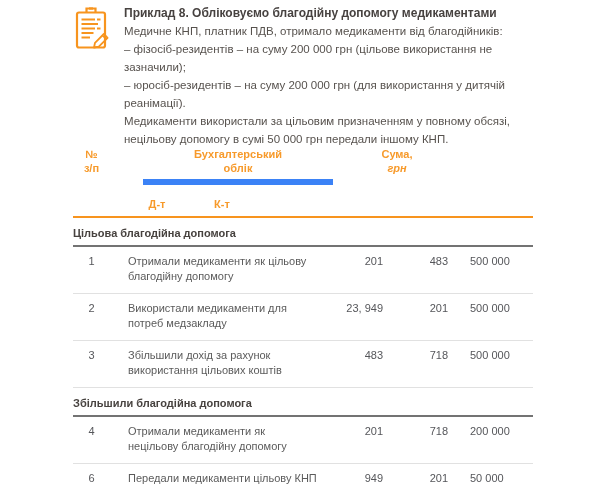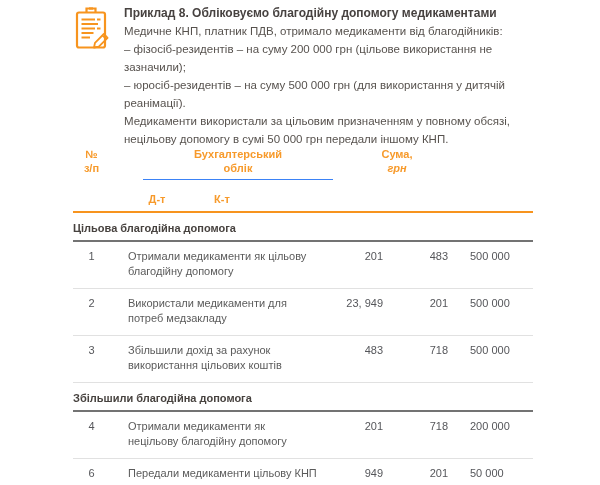--- a/index.html
+++ b/index.html
@@ -18,21 +18,21 @@
   
   .acct-table { position:absolute; left:73px; top:145px; width:460px; font-size:11px; }
 
   .thead { display:grid; grid-template-columns:55px 212px 130px 63px;
            color:#F79A2B; font-weight:bold; border-bottom:2px solid #F7941E;
            padding-bottom:5px; }
   .th { text-align:center; line-height:14px; padding-top:2px; }
   .th-num { white-space:pre-line; padding-right:18px; }
   .th-content { padding-right:12px; }
   .acc-title { white-space:pre-line; text-align:center;
-               border-bottom:1px solid #3b82f6; padding-bottom:4px;
+               border-bottom:6px solid #3b82f6; padding-bottom:4px;
                margin:0 7px 0 15px; }
   .acc-sub { display:grid; grid-template-columns:58px 72px; margin-top:12px; }
   .acc-sub span { text-align:center; }
   .th-sum { padding-right:16px; }
   .th-sum .unit { font-style:italic; }
 
   .section-row { font-weight:bold; color:#47423F; padding:9px 0 6px;
                  border-bottom:2px solid #737373; }
 
   .data-row { display:grid; grid-template-columns:55px 212px 58px 72px 63px;
@@ -63,21 +63,21 @@
         <line x1="11.5" y1="28" x2="23.5" y2="28" stroke="#F7941E" stroke-width="2"></line>
         <line x1="11.5" y1="32.5" x2="20" y2="32.5" stroke="#F7941E" stroke-width="2"></line>
         <path d="M24 42.5 L25 37.8 L33.8 29 L37.6 32.8 L28.8 41.6 Z" stroke="#F7941E" stroke-width="1.8" stroke-linejoin="round"></path>
         <line x1="32.4" y1="30.4" x2="36.2" y2="34.2" stroke="#F7941E" stroke-width="1.4"></line>
       </svg>
     </div>
     <div class="example-text">
       <p class="example-title">Приклад 8. Обліковуємо благодійну допомогу медикаментами</p>
       <p>Медичне КНП, платник ПДВ, отримало медикаменти від благодійників:</p>
       <p>– фізосіб-резидентів – на суму 200 000 грн (цільове використання не зазначили);</p>
-      <p>– юросіб-резидентів – на суму 500 000 грн (для використання у дитячій реанімації).</p>
+      <p>– юросіб-резидентів – на суму 200 000 грн (для використання у дитячій реанімації).</p>
       <p>Медикаменти використали за цільовим призначенням у повному обсязі, нецільову допомогу в сумі 50 000 грн передали іншому КНП.</p>
     </div>
   </div>
 
   <div class="acct-table">
 
     <div class="thead">
       <div class="th th-num">№
 з/п</div>
       <div class="th th-acc">

